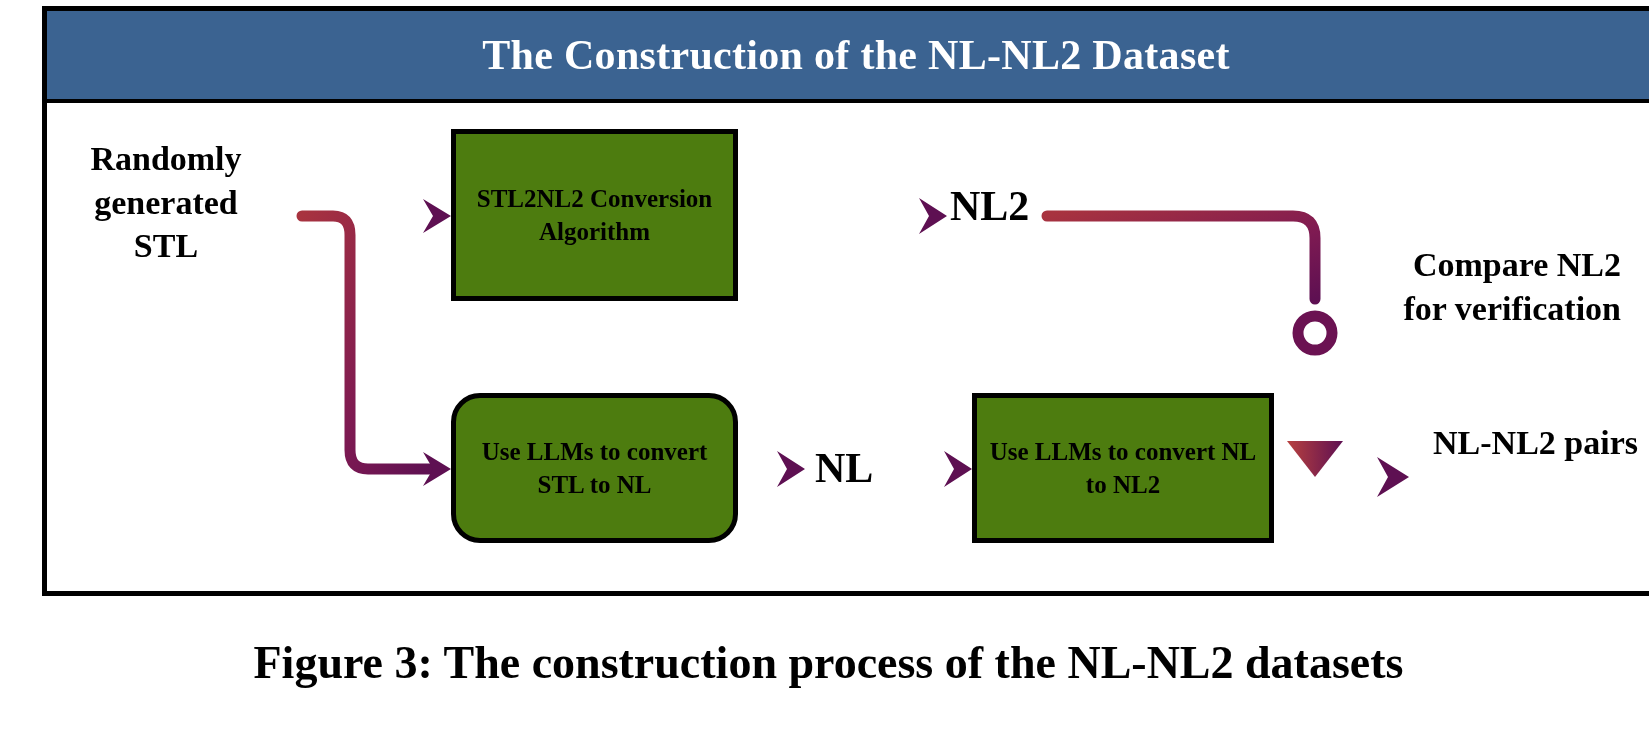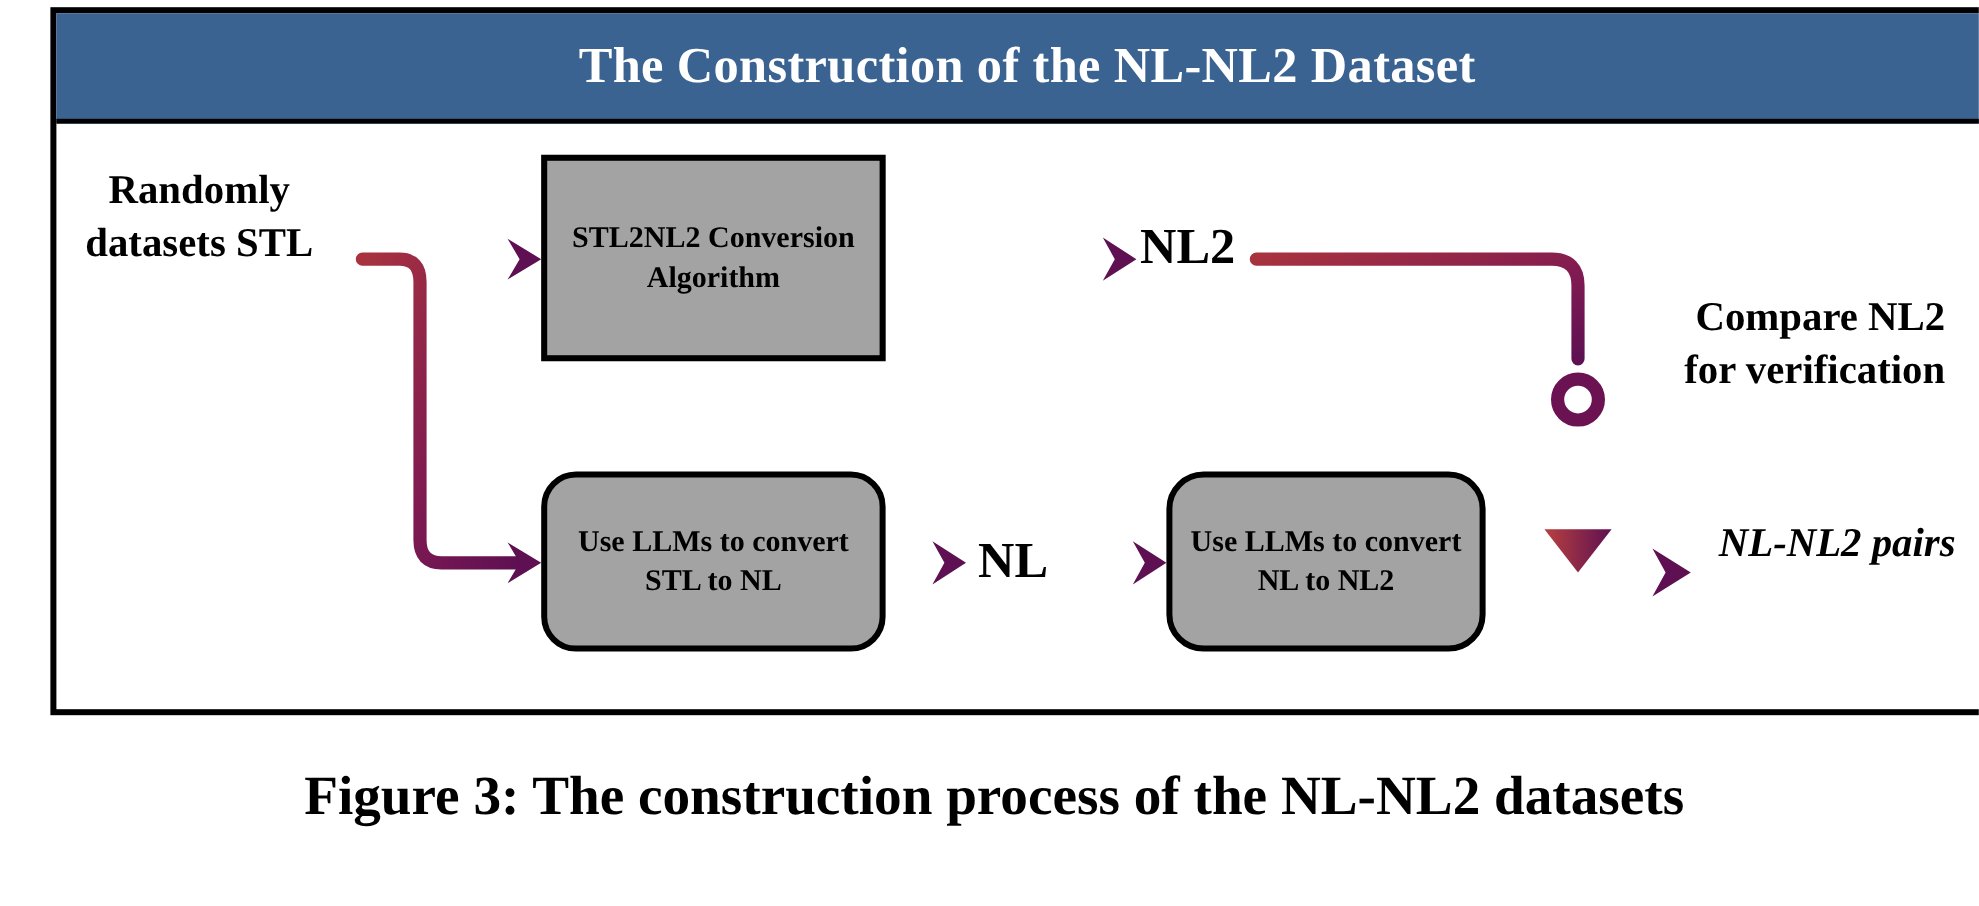--- a/index.html
+++ b/index.html
@@ -70,36 +70,36 @@
     left: 0;
     top: 0;
     width: 100%;
     height: 100%;
     pointer-events: none;
   }
 
   
   .proc-box {
     position: absolute;
-    background: #a3a3a3;
+    background: #4d7c0f;
     border: 5px solid #000000;
     box-sizing: border-box;
     display: flex;
     align-items: center;
     justify-content: center;
     text-align: center;
     color: #000000;
     font-weight: bold;
     font-size: 25px;
     line-height: 1.34;
     padding: 0 10px;
   }
   #box-stl2nl2 { left: 404px; top: 26px;  width: 287px; height: 172px; }
   #box-stl2nl   { left: 404px; top: 290px; width: 287px; height: 150px; border-radius: 29px; }
-  #box-nl2nl2   { left: 925px; top: 290px; width: 266px; height: 150px; border-radius: 31px; }
+  #box-nl2nl2   { left: 925px; top: 290px; width: 302px; height: 150px; }
 
   
   .label {
     position: absolute;
     color: #000000;
     font-weight: bold;
     line-height: 1.16;
   }
   #label-random-stl {
     left: 14px;
@@ -124,26 +124,25 @@
   #label-compare {
     left: 1326px;
     top: 140px;
     width: 248px;
     text-align: right;
     font-size: 34px;
     line-height: 1.3;
   }
   #label-pairs {
     left: 1377px;
-    top: 328px;
+    top: 318px;
     width: 214px;
-    text-align: center;
+    text-align: right;
     font-size: 34px;
     line-height: 1.3;
-    font-style: italic;
   }
 
   
   .caption {
     position: absolute;
     left: 0;
     top: 636px;
     width: 1585px;
     text-align: center;
     font-size: 46px;
@@ -225,21 +224,21 @@
           <path d="M 838 366 L 905 366" stroke="url(#gradH2)" stroke-width="9" fill="none"></path>
           <path d="M 897 348 L 925 366 L 897 384 L 907 366 Z" fill="#5e1052"></path>
         </g>
 
         <g>
           <path d="M 1191 374 L 1338 374" stroke="url(#gradH2)" stroke-width="11" fill="none"></path>
           <path d="M 1330 354 L 1362 374 L 1330 394 L 1341 374 Z" fill="#5e1052"></path>
         </g>
       </svg>
 
-      <div class="label" id="label-random-stl">Randomly datasets STL</div>
+      <div class="label" id="label-random-stl">Randomly generated STL</div>
 
       <div class="proc-box" id="box-stl2nl2">STL2NL2 Conversion Algorithm</div>
 
       <div class="proc-box" id="box-stl2nl">Use LLMs to convert STL to NL</div>
 
       <div class="proc-box" id="box-nl2nl2">Use LLMs to convert NL to NL2</div>
 
       <div class="label" id="label-nl2">NL2</div>
 
       <div class="label" id="label-nl">NL</div>

